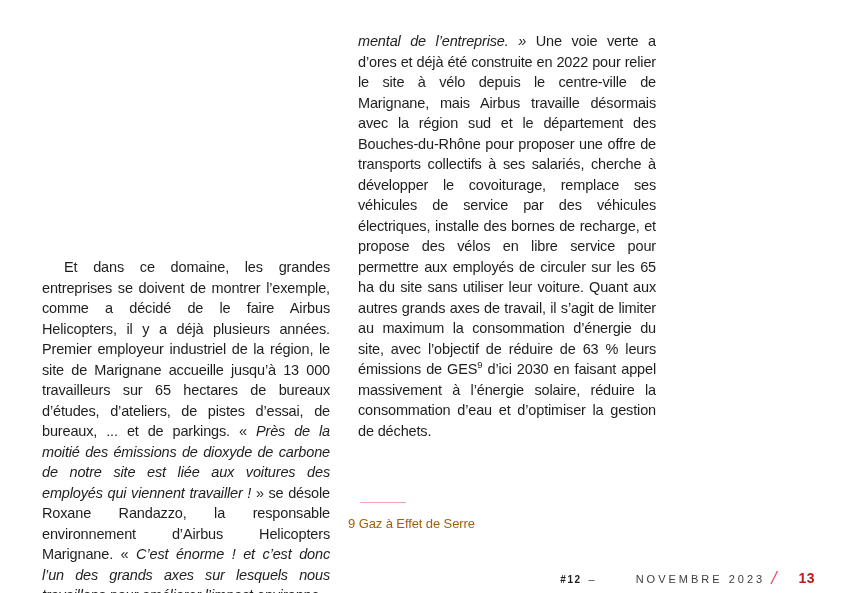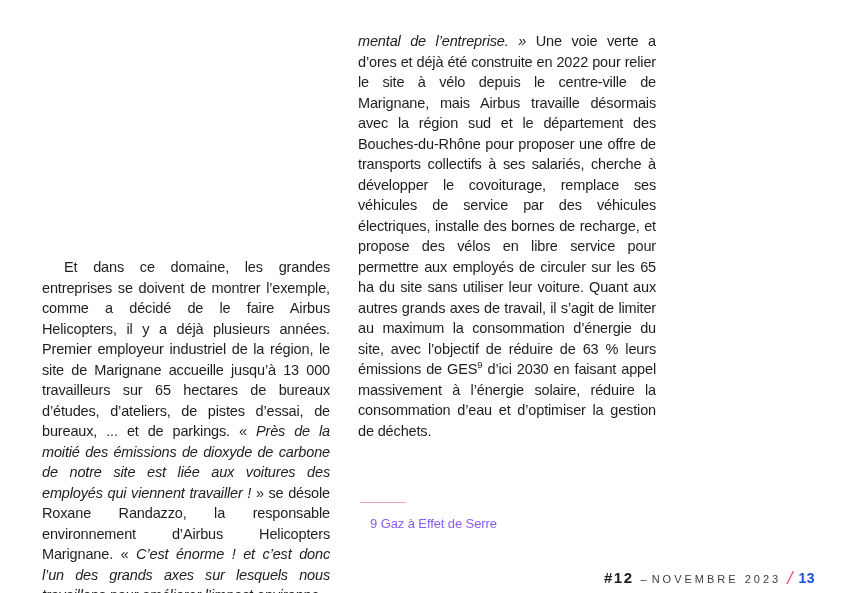--- a/index.html
+++ b/index.html
@@ -45,63 +45,65 @@
   .footnote-rule {
     position: absolute;
     left: 360px;
     top: 502px;
     width: 46px;
     height: 0;
     border-top: 1.5px solid rgba(240, 84, 118, 0.55);
   }
   .footnote {
     position: absolute;
-    left: 370px;
+    left: 348px;
     top: 516px;
     font-size: 13px;
     letter-spacing: -0.1px;
-    color: #8b5cf6;
+    color: #a16207;
   }
   .footer {
     position: absolute;
     right: 28px;
     top: 566px;
     display: flex;
     align-items: baseline;
     white-space: nowrap;
   }
   .footer-issue {
-    font-size: 15px;
+    font-size: 10px;
     font-weight: bold;
     letter-spacing: 1.5px;
     color: #1c1c1c;
   }
   .footer-sep {
     font-size: 11px;
     color: #3d3d3d;
     margin: 0 5px 0 7px;
   }
   .footer-date {
     font-size: 11px;
     letter-spacing: 3px;
     color: #3d3d3d;
+    margin-left: 36px;
   }
   .footer-slash {
     font-size: 19px;
     font-style: italic;
     color: #ef5473;
     margin: 0 6px 0 6px;
     position: relative;
     top: 1px;
   }
   .footer-page {
     font-size: 14px;
     font-weight: bold;
     letter-spacing: 0.5px;
-    color: #1d4ed8;
+    color: #b91c1c;
+    margin-left: 16px;
   }
 </style>
 </head>
 <body>
 
 <div class="page">
 
   <div class="col col-left">
     <p><span>Et dans ce domaine, les grandes entreprises se doivent de montrer l’exemple, comme a décidé de le faire Airbus Helicopters, il y a déjà plusieurs années. Premier employeur industriel de la région, le site de Marignane accueille jusqu’à 13 000 travailleurs sur 65 hectares de bureaux d’études, d’ateliers, de pistes d’essai, de bureaux, ... et de parkings. « </span><em>Près de la moitié des émissions de dioxyde de carbone de notre site est liée aux voitures des employés qui viennent travailler ! </em><span>» se désole Roxane Randazzo, la responsable environnement d’Airbus Helicopters Marignane. « </span><em>C’est énorme ! et c’est donc l’un des grands axes sur lesquels nous travaillons pour améliorer l’impact environne-</em></p>
   </div>

